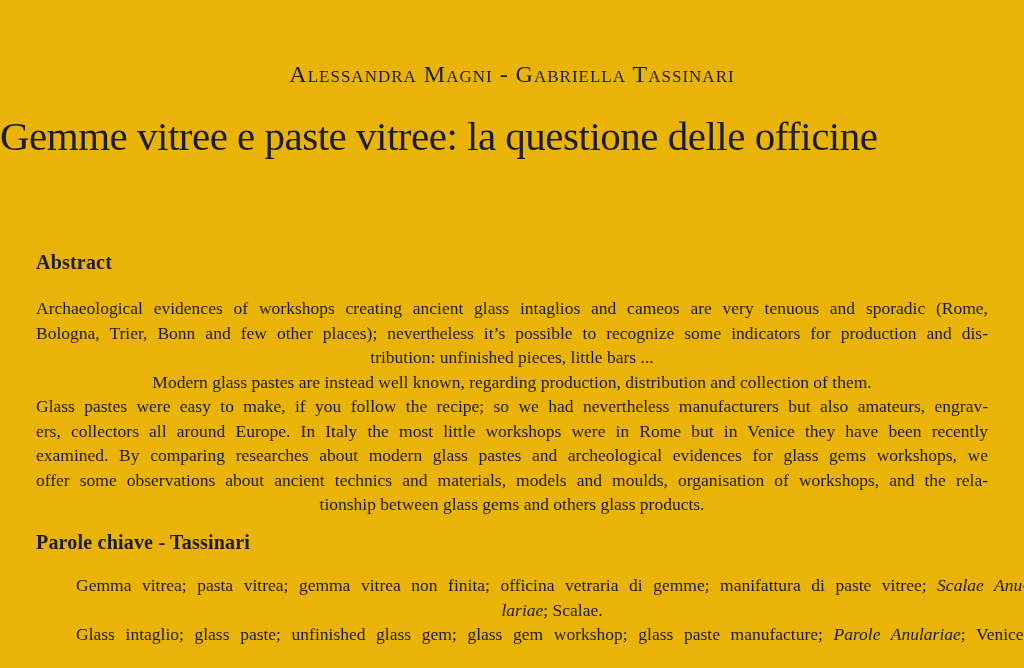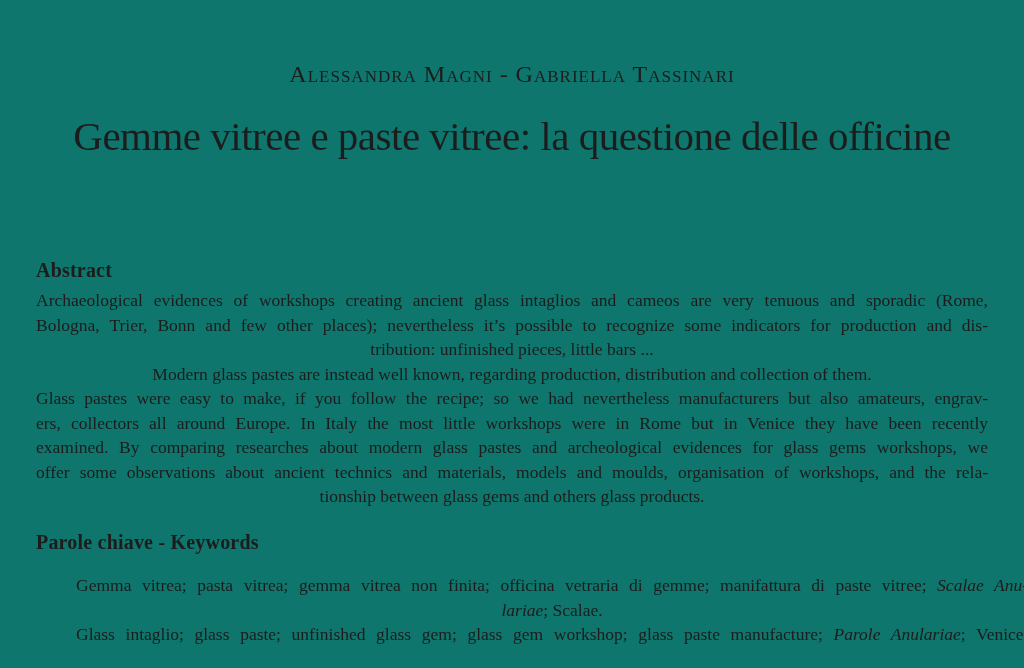--- a/index.html
+++ b/index.html
@@ -4,21 +4,21 @@
 <style>
   html, body {
     margin: 0;
     padding: 0;
     background: #ffffff;
   }
   .page {
     position: relative;
     width: 1024px;
     height: 668px;
-    background: #0f766e;
+    background: #eab308;
     font-family: "Liberation Serif", "DejaVu Serif", serif;
     color: #1c1c1c;
     overflow: hidden;
   }
   .authors {
     position: absolute;
     top: 60px;
     left: 0;
     width: 100%;
     text-align: center;
@@ -26,46 +26,46 @@
     font-size: 24px;
     line-height: 28px;
     letter-spacing: 1px;
   }
   .title {
     position: absolute;
     top: 112px;
     left: 0;
     width: 100%;
     margin: 0;
-    text-align: center;
+    text-align: left;
     font-weight: normal;
     font-size: 41px;
     line-height: 48px;
     letter-spacing: -0.5px;
     white-space: nowrap;
   }
   .section-heading {
     position: absolute;
     left: 36px;
     margin: 0;
     font-size: 20px;
     line-height: 26px;
     font-weight: bold;
     letter-spacing: 0.2px;
   }
-  .abstract-heading { top: 257px; }
+  .abstract-heading { top: 249px; }
   .keywords-heading { top: 529px; }
   .body-text {
     position: absolute;
     left: 36px;
     width: 952px;
     font-size: 17.5px;
     line-height: 24.5px;
   }
-  .abstract-body { top: 288px; }
+  .abstract-body { top: 296px; }
   .keywords-body { top: 573px; margin-left: 40px; }
   .tline { text-align: center; }
   .tline.just {
     text-align: justify;
     text-align-last: justify;
   }
   .it { font-style: italic; }
 </style>
 </head>
 <body>
@@ -83,21 +83,21 @@
       <div class="tline just"><span>Bologna, Trier, Bonn and few other places); nevertheless it’s possible to recognize some indicators for production and dis-</span></div>
       <div class="tline"><span>tribution: unfinished pieces, little bars ...</span></div>
       <div class="tline"><span>Modern glass pastes are instead well known, regarding production, distribution and collection of them.</span></div>
       <div class="tline just"><span>Glass pastes were easy to make, if you follow the recipe; so we had nevertheless manufacturers but also amateurs, engrav-</span></div>
       <div class="tline just"><span>ers, collectors all around Europe. In Italy the most little workshops were in Rome but in Venice they have been recently</span></div>
       <div class="tline just"><span>examined. By comparing researches about modern glass pastes and archeological evidences for glass gems workshops, we</span></div>
       <div class="tline just"><span>offer some observations about ancient technics and materials, models and moulds, organisation of workshops, and the rela-</span></div>
       <div class="tline"><span>tionship between glass gems and others glass products.</span></div>
     </div>
 
-  <h2 class="section-heading keywords-heading">Parole chiave - Keywords</h2>
+  <h2 class="section-heading keywords-heading">Parole chiave - Tassinari</h2>
 
   <div class="body-text keywords-body">
       <div class="tline just"><span>Gemma vitrea; pasta vitrea; gemma vitrea non finita; officina vetraria di gemme; manifattura di  paste vitree; </span><span class="it">Scalae Anu-</span></div>
       <div class="tline"><span class="it">lariae</span><span>; Scalae.</span></div>
       <div class="tline just"><span>Glass intaglio; glass paste; unfinished glass gem; glass gem workshop; glass paste manufacture; </span><span class="it">Parole Anulariae</span><span>; Venice.</span></div>
     </div>
 
 </div>
 
 </body></html>

